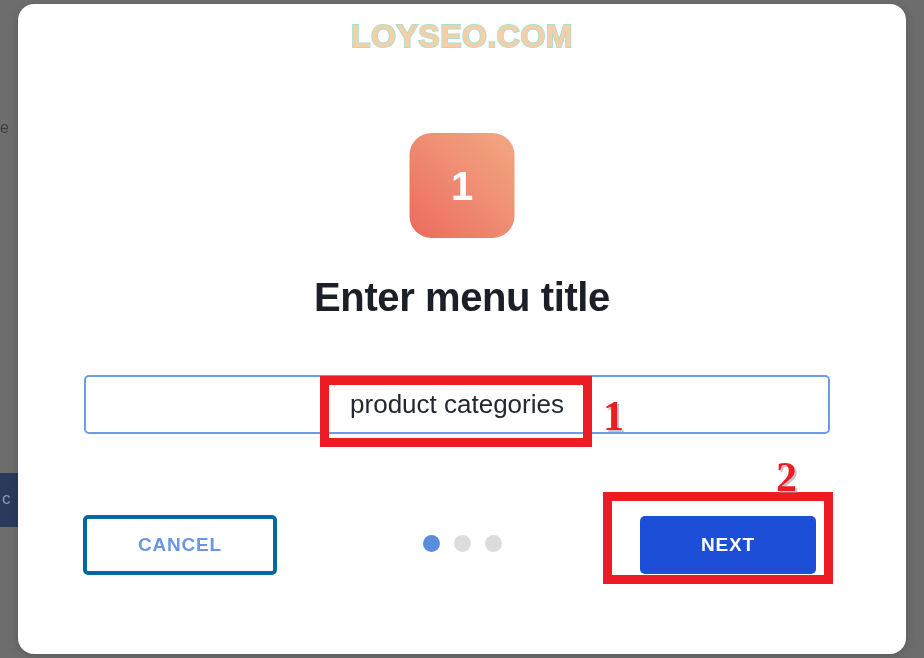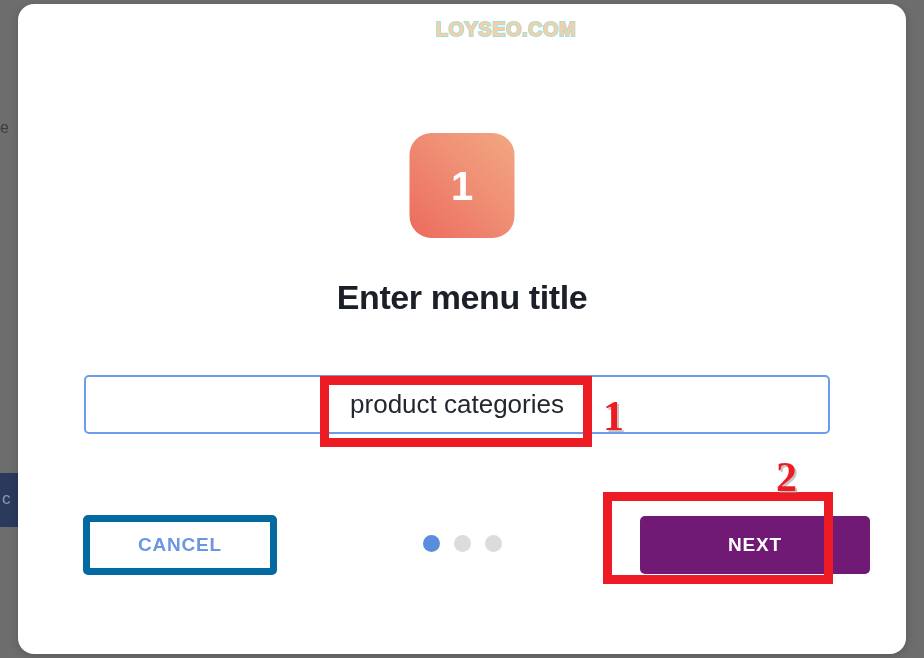--- a/index.html
+++ b/index.html
@@ -60,29 +60,28 @@
     border-radius: 16px;
     box-shadow: 0 2px 10px rgba(0,0,0,0.18);
     overflow: hidden;
   }
 
   .watermark {
     position: absolute;
     left: 50%;
     top: 14px;
     transform: translateX(-50%);
-    font-size: 20px;
+    font-size: 32px;
     font-weight: bold;
     letter-spacing: 0.5px;
     color: #f8cfa4;
     -webkit-text-stroke: 2px #a9ded6;
     paint-order: stroke fill;
     white-space: nowrap;
     z-index: 6;
-    margin-left: 44px;
   }
 
   .modal-title {
     position: absolute;
     left: 0;
     right: 0;
     top: 30px;
     text-align: center;
     font-size: 30px;
     color: #21262e;
@@ -110,21 +109,21 @@
     font-weight: bold;
     line-height: 40px;
   }
 
   .heading {
     position: absolute;
     left: 0;
     right: 0;
     top: 267px;
     text-align: center;
-    font-size: 34px;
+    font-size: 40px;
     font-weight: bold;
     color: #1b2028;
     letter-spacing: -0.4px;
     line-height: 52px;
   }
 
   .title-input {
     position: absolute;
     left: 66px;
     top: 371px;
@@ -168,38 +167,38 @@
   .dot.active { background: #5b8ddd; }
 
   .btn-cancel {
     position: absolute;
     left: 65px;
     top: 511px;
     width: 194px;
     height: 60px;
     box-sizing: border-box;
     background: #ffffff;
-    border: 7px solid #0369a1;
+    border: 4px solid #0369a1;
     border-radius: 5px;
     color: #6b96e2;
     font-size: 19px;
     font-weight: bold;
     letter-spacing: 0.8px;
     font-family: "Liberation Sans", sans-serif;
     cursor: pointer;
   }
 
   .btn-next {
     position: absolute;
     left: 622px;
     top: 512px;
-    width: 230px;
+    width: 176px;
     height: 58px;
     box-sizing: border-box;
-    background: #701a75;
+    background: #1d4ed8;
     border: none;
     border-radius: 5px;
     color: #ffffff;
     font-size: 19px;
     font-weight: bold;
     letter-spacing: 0.8px;
     font-family: "Liberation Sans", sans-serif;
     cursor: pointer;
     text-align: center;
   }

